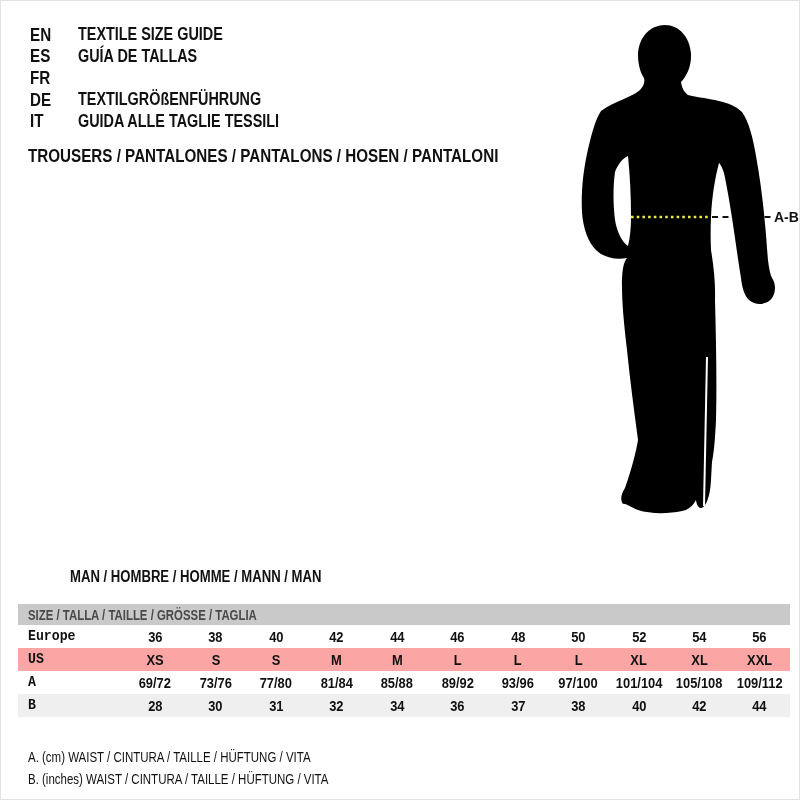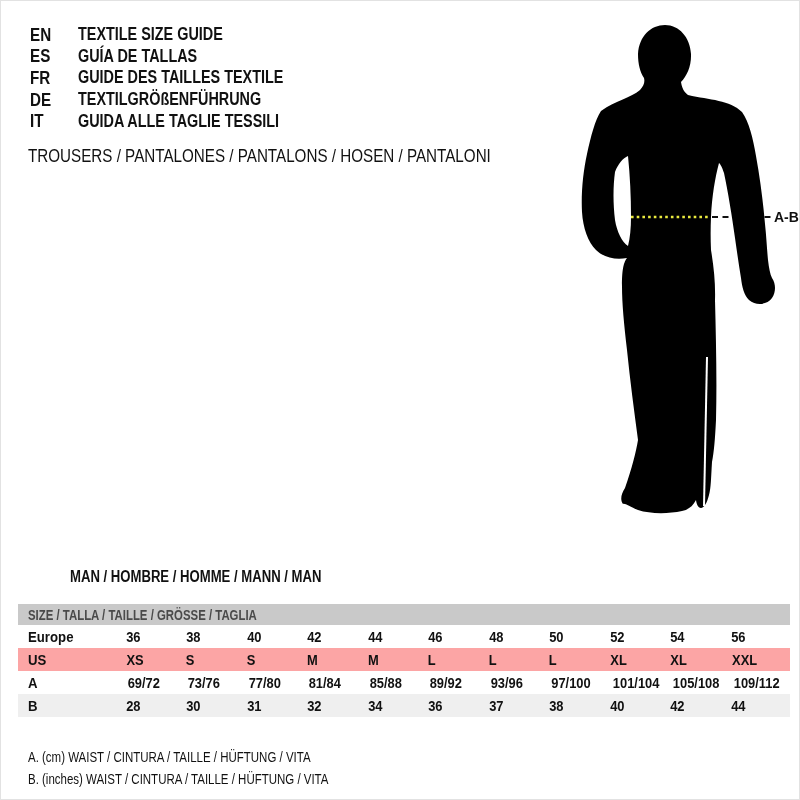--- a/index.html
+++ b/index.html
@@ -9,38 +9,38 @@
     box-shadow:inset 0 0 0 1px #e2e2e2;
   }
   .cond{display:inline-block;transform:scaleX(0.8);transform-origin:0 50%;white-space:nowrap;}
   .cond-c{display:inline-block;transform:scaleX(0.86);transform-origin:50% 50%;white-space:nowrap;}
 
   
   .lang-block{position:absolute;left:30px;top:24px;}
   .lang-row{display:flex;height:21.6px;align-items:center;}
   .lang-code{width:48px;font-size:19px;font-weight:bold;}
   .lang-label{font-size:18px;font-weight:bold;}
-  .garment-title{position:absolute;left:28px;top:145px;font-size:19px;font-weight:normal;text-align:right;}
+  .garment-title{position:absolute;left:28px;top:145px;font-size:19px;font-weight:bold;text-align:right;}
 
   
   .figure-wrap{position:absolute;left:576px;top:16px;width:235px;height:505px;}
 
   
   .section-title{position:absolute;left:28px;top:568px;font-size:16px;font-weight:bold;margin-left:42px;}
 
   
   .size-table{position:absolute;left:18px;top:604px;width:772px;}
   .table-header{
     height:21px;display:flex;align-items:center;padding-left:10px;box-sizing:border-box;
     font-size:15px;font-weight:bold;color:#4a4a4a;
   }
   .table-header .cond{transform:scaleX(0.76);}
   .t-row{display:flex;height:23px;align-items:center;font-size:15px;font-weight:bold;}
-  .t-label{width:107px;padding-left:10px;box-sizing:border-box;font-weight:bold;}
-  .t-cell{flex:1;}
+  .t-label{width:107px;padding-left:10px;box-sizing:border-box;font-weight:bold;font-family:Liberation Mono, monospace;}
+  .t-cell{flex:1;text-align:center;}
 
   
   .footnotes{position:absolute;left:28px;top:746px;}
   .footnote{font-size:14px;font-weight:normal;height:22px;display:flex;align-items:center;}
 </style>
 </head>
 <body>
 
 <div class="page">
 
@@ -48,21 +48,20 @@
     <div class="lang-row">
       <span class="lang-code"><span class="cond">EN</span></span>
       <span class="lang-label"><span class="cond">TEXTILE SIZE GUIDE</span></span>
     </div>
     <div class="lang-row">
       <span class="lang-code"><span class="cond">ES</span></span>
       <span class="lang-label"><span class="cond">GUÍA DE TALLAS</span></span>
     </div>
     <div class="lang-row">
       <span class="lang-code"><span class="cond">FR</span></span>
-      <span class="lang-label"><span class="cond">GUIDE DES TAILLES TEXTILE</span></span>
     </div>
     <div class="lang-row">
       <span class="lang-code"><span class="cond">DE</span></span>
       <span class="lang-label"><span class="cond">TEXTILGRÖßENFÜHRUNG</span></span>
     </div>
     <div class="lang-row">
       <span class="lang-code"><span class="cond">IT</span></span>
       <span class="lang-label"><span class="cond">GUIDA ALLE TAGLIE TESSILI</span></span>
     </div>
   </div>

